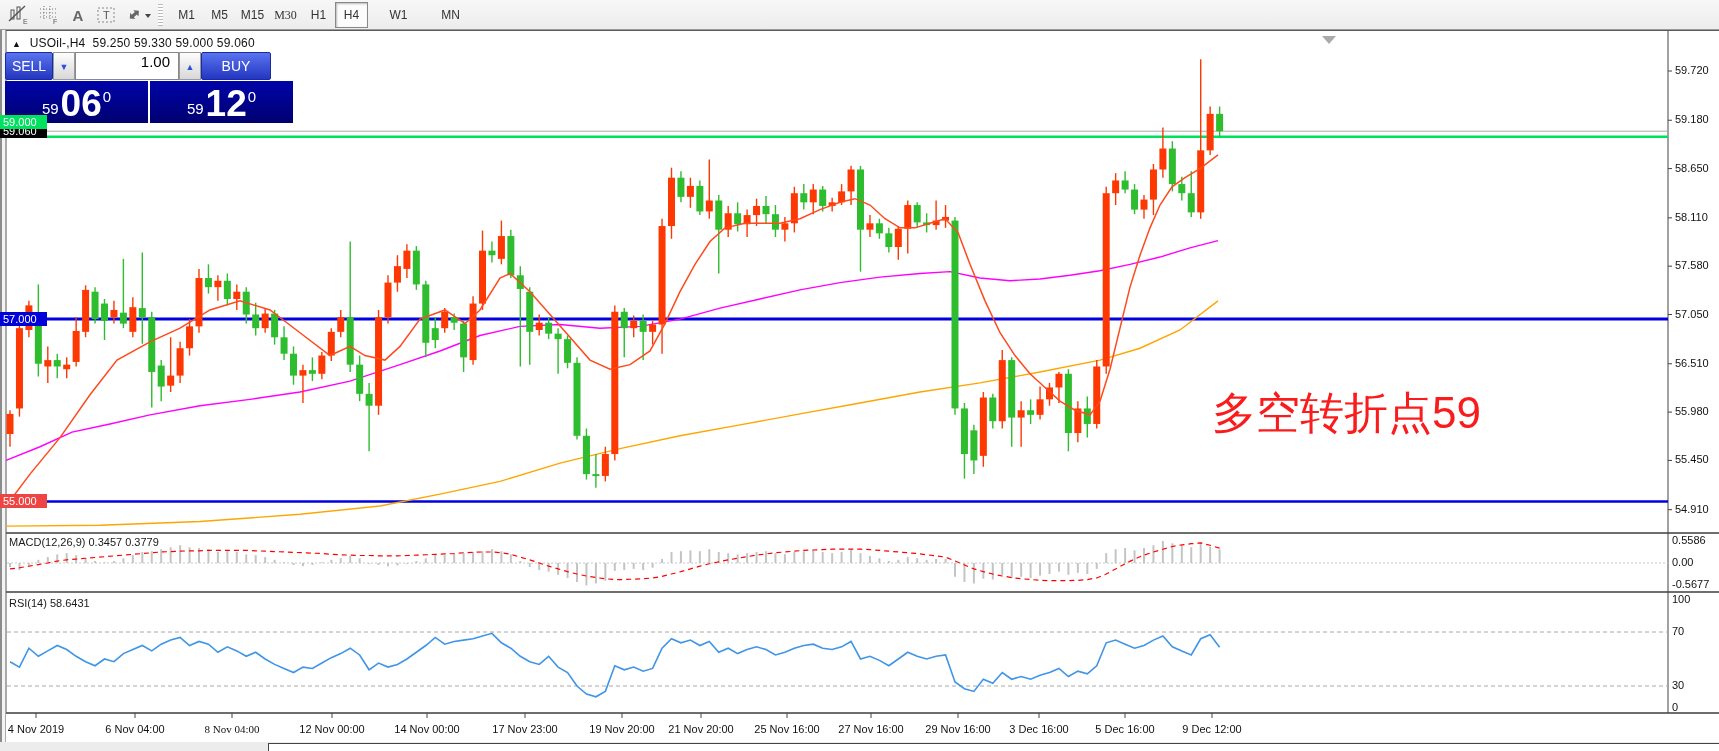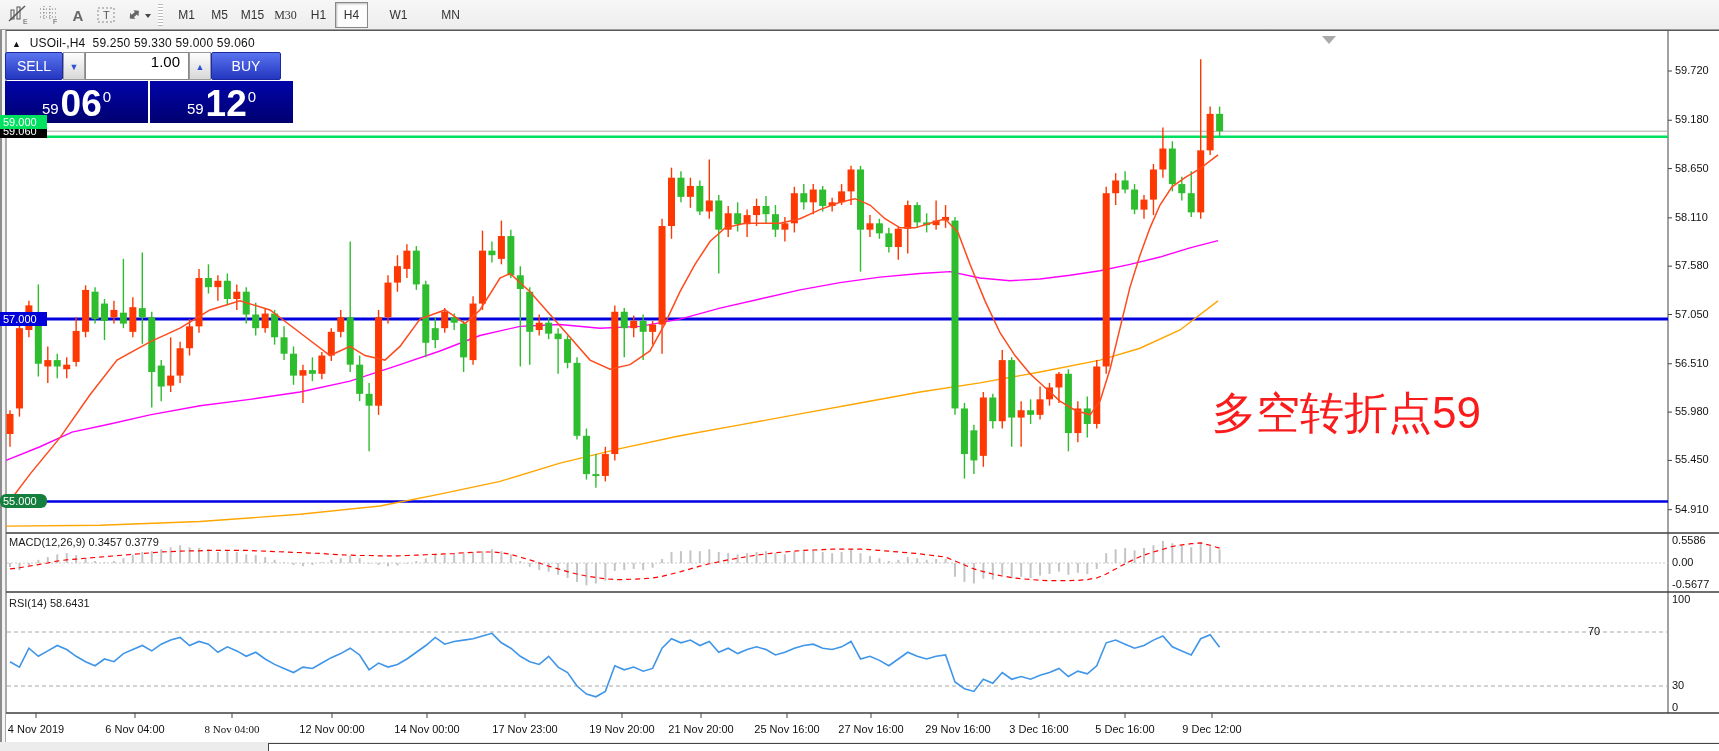--- a/index.html
+++ b/index.html
@@ -25,21 +25,21 @@
     border-left:2px solid #8c8c8c; border-right:1px solid #a9a9a9; background:#f4f4f4; }
   #plot { position:absolute; left:0; top:0; }
 
   .symbol-line { position:absolute; left:12px; top:36px; font-size:12px; color:#111;
     letter-spacing:.2px; white-space:nowrap; }
   .symbol-line .tri { font-size:9px; margin-right:5px; cursor:pointer; }
 
   
   .trade { position:absolute; left:5px; top:52px; width:288px; height:72px; }
   .trade .row { position:absolute; left:0; top:0; width:288px; height:28px; display:flex; }
-  .btn-trade { width:58px; height:28px; color:#fff; font-size:14px; text-align:center; line-height:26px;
+  .btn-trade { width:48px; height:28px; color:#fff; font-size:14px; text-align:center; line-height:26px;
     background:linear-gradient(#5a74ef,#2336c0); border:1px solid #1b2aa0; border-radius:2px; cursor:pointer; }
   .spin { width:22px; height:28px; background:linear-gradient(#fdfdfd,#d8d8d8); border:1px solid #9a9a9a;
     color:#2d50d8; font-size:9px; text-align:center; line-height:28px; cursor:pointer; }
   .vol { width:104px; height:28px; background:#fff; border:1px solid #888; font-size:15px;
     text-align:right; padding-right:8px; color:#000; }
   .px-box { position:absolute; top:29px; width:143px; height:42px; background:linear-gradient(#0004a8,#000070);
     color:#fff; display:flex; align-items:flex-end; justify-content:center; padding-bottom:2px; cursor:pointer; }
   .px-box .small { font-size:15px; margin:0 2px 4px 0; }
   .px-box .big { font-size:37px; font-weight:bold; line-height:34px; }
   .px-box .sup { font-size:15px; margin:0 0 16px 1px; }
@@ -589,27 +589,27 @@
       <div class="axlab" style="left: 1675px; top: 259.168px;">57.580</div>
       <div class="axlab" style="left: 1675px; top: 307.504px;">57.050</div>
       <div class="axlab" style="left: 1675px; top: 356.752px;">56.510</div>
       <div class="axlab" style="left: 1675px; top: 405.088px;">55.980</div>
       <div class="axlab" style="left: 1675px; top: 453.424px;">55.450</div>
       <div class="axlab" style="left: 1675px; top: 502.672px;">54.910</div>
       <div class="axlab" style="left: 1672px; top: 534.008px;">0.5586</div>
       <div class="axlab" style="left: 1672px; top: 556px;">0.00</div>
       <div class="axlab" style="left: 1672px; top: 578.35px;">-0.5677</div>
       <div class="axlab" style="left: 1672px; top: 593px;">100</div>
-      <div class="axlab" style="left: 1588px; top: 625px;">70</div>
+      <div class="axlab" style="left: 1672px; top: 625px;">70</div>
       <div class="axlab" style="left: 1672px; top: 679px;">30</div>
       <div class="axlab" style="left: 1672px; top: 701px;">0</div>
       <div class="badge" style="left: 0px; top: 124.192px; background: rgb(0, 0, 0);">59.060</div>
       <div class="badge" style="left: 0px; top: 115px; background: rgb(0, 225, 95);">59.000</div>
       <div class="badge" style="left: 0px; top: 312.064px; background: rgb(0, 0, 216);">57.000</div>
-      <div class="badge" style="left: 0px; top: 494.464px; background: #15803d; border-radius: 6px;">55.000</div>
+      <div class="badge" style="left: 0px; top: 494.464px; background: #ef4444;">55.000</div>
     </div>
   <div id="time-layer">
       <div class="time-lab" style="left: 36px;">4 Nov 2019</div>
       <div class="time-lab" style="left: 135px;">6 Nov 04:00</div>
       <div class="time-lab" style="left: 232px; font-family: Liberation Serif, serif;">8 Nov 04:00</div>
       <div class="time-lab" style="left: 332px;">12 Nov 00:00</div>
       <div class="time-lab" style="left: 427px;">14 Nov 00:00</div>
       <div class="time-lab" style="left: 525px;">17 Nov 23:00</div>
       <div class="time-lab" style="left: 622px;">19 Nov 20:00</div>
       <div class="time-lab" style="left: 701px;">21 Nov 20:00</div>

